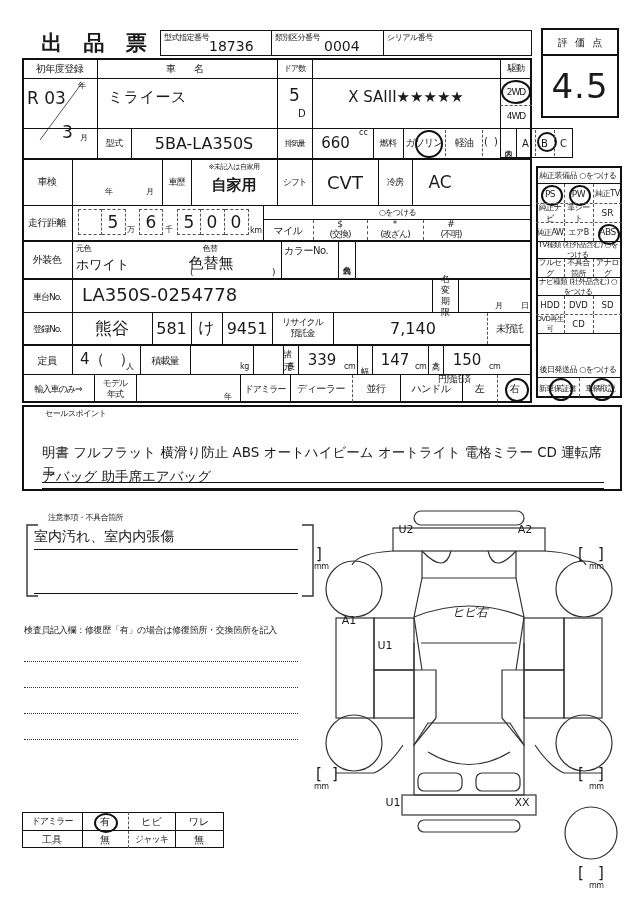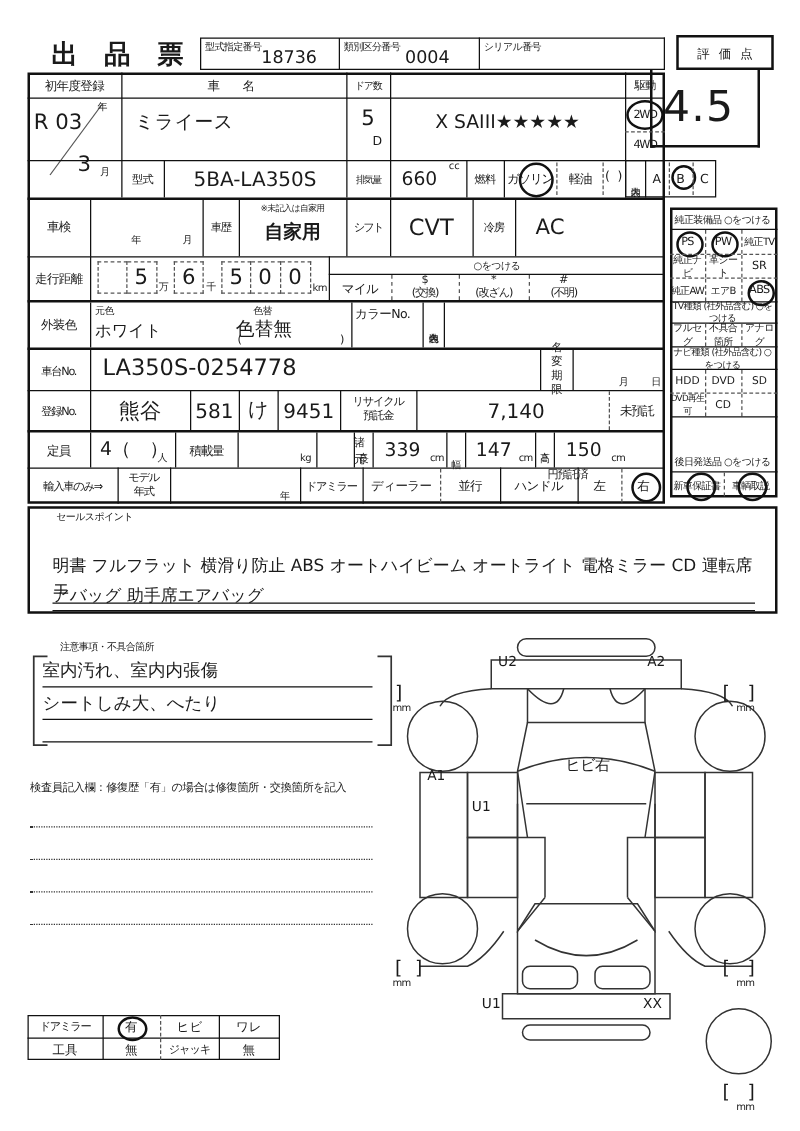--- a/index.html
+++ b/index.html
@@ -41,21 +41,21 @@
   </div>
 
   <div class="bx" style="left:384px;top:30px;width:148px;height:26px;border-left:none;">
     <div class="t lbl" style="left:3px;top:1px;">シリアル番号</div>
     <div class="t" style="left:50px;top:7px;font-size:13px;"></div>
   </div>
 
   <div class="bx2" style="left:541px;top:28px;width:78px;height:28px;">
     <div class="t ctr lbl10" style="left:0;top:0;width:76px;height:26px;letter-spacing:2px;">評 価 点</div>
   </div>
-  <div class="bx2" style="left:520px;top:56px;width:88px;height:62px;border-top:none;">
+  <div class="bx2" style="left:541px;top:56px;width:78px;height:62px;border-top:none;">
     <div class="t ctr" style="left:0;top:0;width:74px;height:60px;">
       <span class="big">4.5</span>
     </div>
   </div>
 
   <div class="bx2" style="left:22px;top:58px;width:510px;height:345px;"></div>
 
   <div class="hline" style="left:22px;top:78px;width:510px;"></div>
   <div class="vline" style="left:97px;top:58px;height:70px;"></div>
   <div class="vline" style="left:277px;top:58px;height:70px;"></div>
@@ -358,21 +358,20 @@
   <div class="t lbl" style="left:45px;top:408px;">セールスポイント</div>
   <div class="t" style="left:42px;top:444px;width:562px;font-size:13.5px;border-bottom:1px solid #111;padding-bottom:2px;letter-spacing:0px;">明書 フルフラット 横滑り防止 ABS オートハイビーム オートライト 電格ミラー CD 運転席エ</div>
   <div class="t" style="left:42px;top:468px;width:562px;font-size:13.5px;border-bottom:1px solid #111;padding-bottom:2px;letter-spacing:0px;">アバッグ 助手席エアバッグ</div>
 
   <div class="t lbl" style="left:48px;top:512px;">注意事項・不具合箇所</div>
   <svg class="t" style="left:24px;top:522px;" width="290" height="78">
     <path d="M14 3 L3 3 L3 74 L14 74" fill="none" stroke="#333" stroke-width="1.4"></path>
     <path d="M278 3 L289 3 L289 74 L278 74" fill="none" stroke="#333" stroke-width="1.4"></path>
   </svg>
   <div class="t" style="left:34px;top:528px;width:264px;font-size:14px;border-bottom:1px solid #111;padding-bottom:3px;">室内汚れ、室内内張傷</div>
-  <div class="t" style="left:34px;top:554px;width:264px;font-size:14px;border-bottom:1px solid #111;padding-bottom:3px;">シートしみ大、へたり</div>
   <div class="t" style="left:34px;top:580px;width:264px;height:14px;font-size:14px;border-bottom:1px solid #111;"></div>
 
   <div class="t" style="left:24px;top:624px;font-size:9px;letter-spacing:-0.3px;">検査員記入欄：修復歴「有」の場合は修復箇所・交換箇所を記入</div>
   <div class="t" style="left:24px;top:650px;width:274px;height:12px;border-bottom:1px dotted #333;"></div>
   <div class="t" style="left:24px;top:676px;width:274px;height:12px;border-bottom:1px dotted #333;"></div>
   <div class="t" style="left:24px;top:702px;width:274px;height:12px;border-bottom:1px dotted #333;"></div>
   <div class="t" style="left:24px;top:728px;width:274px;height:12px;border-bottom:1px dotted #333;"></div>
 
   <svg class="t" style="left:318px;top:505px;" width="304" height="355">
     <g fill="none" stroke="#333" stroke-width="1.2">
@@ -429,21 +428,21 @@
       <rect x="100" y="315" width="102" height="12" rx="6"></rect>
     </g>
   </svg>
 
   <div class="t ctr" style="left:393px;top:522px;width:26px;height:15px;font-size:11px;">U2</div>
   <div class="t ctr" style="left:512px;top:522px;width:26px;height:15px;font-size:11px;">A2</div>
   <div class="t ctr" style="left:338px;top:613px;width:22px;height:15px;font-size:11px;">A1</div>
   <div class="t ctr" style="left:374px;top:638px;width:22px;height:15px;font-size:11px;">U1</div>
   <div class="t ctr" style="left:382px;top:795px;width:22px;height:15px;font-size:11px;">U1</div>
   <div class="t ctr" style="left:509px;top:795px;width:26px;height:15px;font-size:11px;">XX</div>
-  <div class="t ctr" style="left:440px;top:604px;width:60px;height:16px;font-size:12px;letter-spacing:-0.5px;">ヒビ右</div>
+  <div class="t ctr" style="left:440px;top:604px;width:60px;height:16px;font-size:12px;letter-spacing:-0.5px;font-style:italic;">ヒビ右</div>
 
   <div class="t" style="left:316px;top:545px;font-size:15px;">]</div>
   <div class="t lbl" style="left:314px;top:562px;">mm</div>
   <div class="t" style="left:578px;top:545px;font-size:15px;">[</div>
   <div class="t" style="left:598px;top:545px;font-size:15px;">]</div>
   <div class="t lbl" style="left:589px;top:562px;">mm</div>
 
   <div class="t" style="left:316px;top:765px;font-size:15px;">[</div>
   <div class="t" style="left:332px;top:765px;font-size:15px;">]</div>
   <div class="t lbl" style="left:314px;top:782px;">mm</div>

